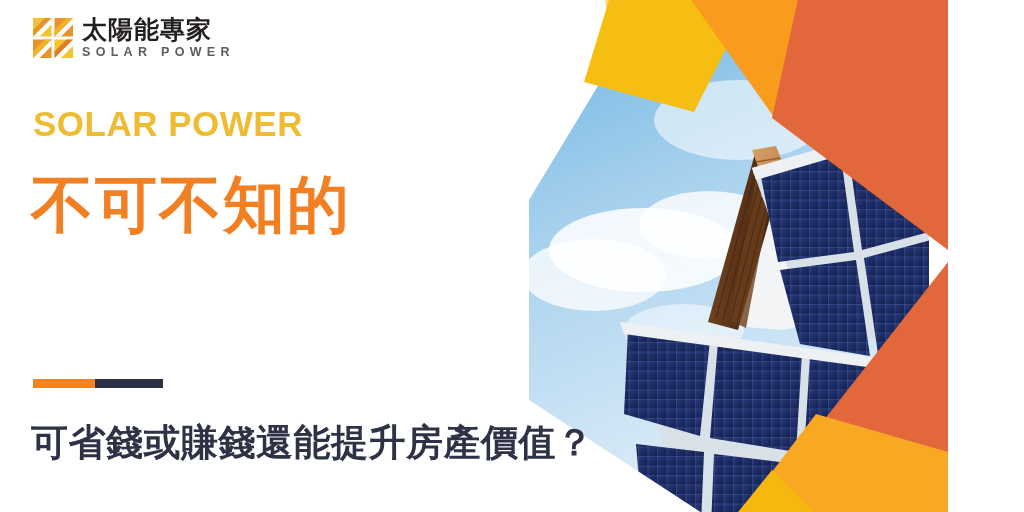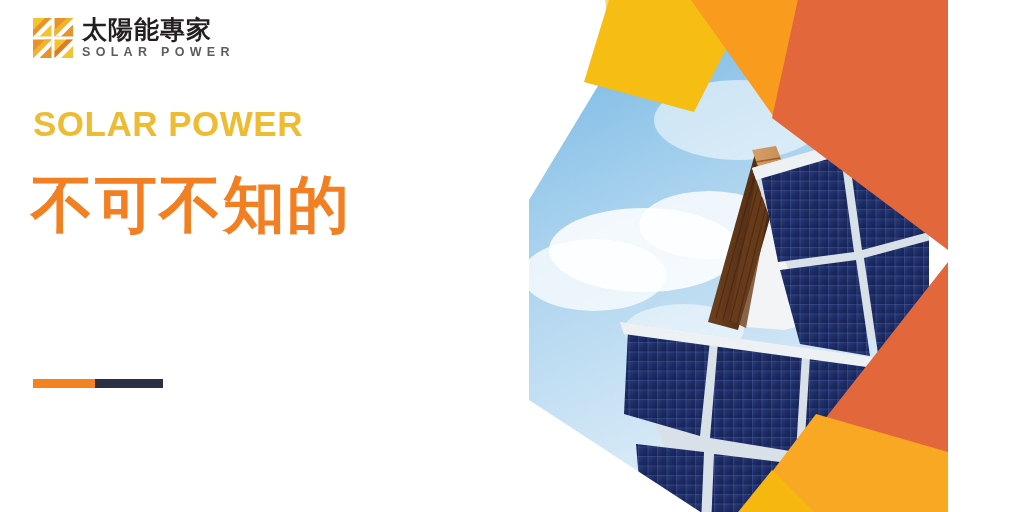--- a/index.html
+++ b/index.html
@@ -278,14 +278,15 @@
   <div id="eyebrow">SOLAR POWER</div>
 
   <div class="headline" id="headline-1">不可不知的</div>
 
 
   <div id="divider">
     <div id="divider-orange"></div>
     <div id="divider-navy"></div>
   </div>
 
+  <div id="subtitle">可省錢或賺錢還能提升房產價值？</div>
 
 </div>
 
 </body></html>

